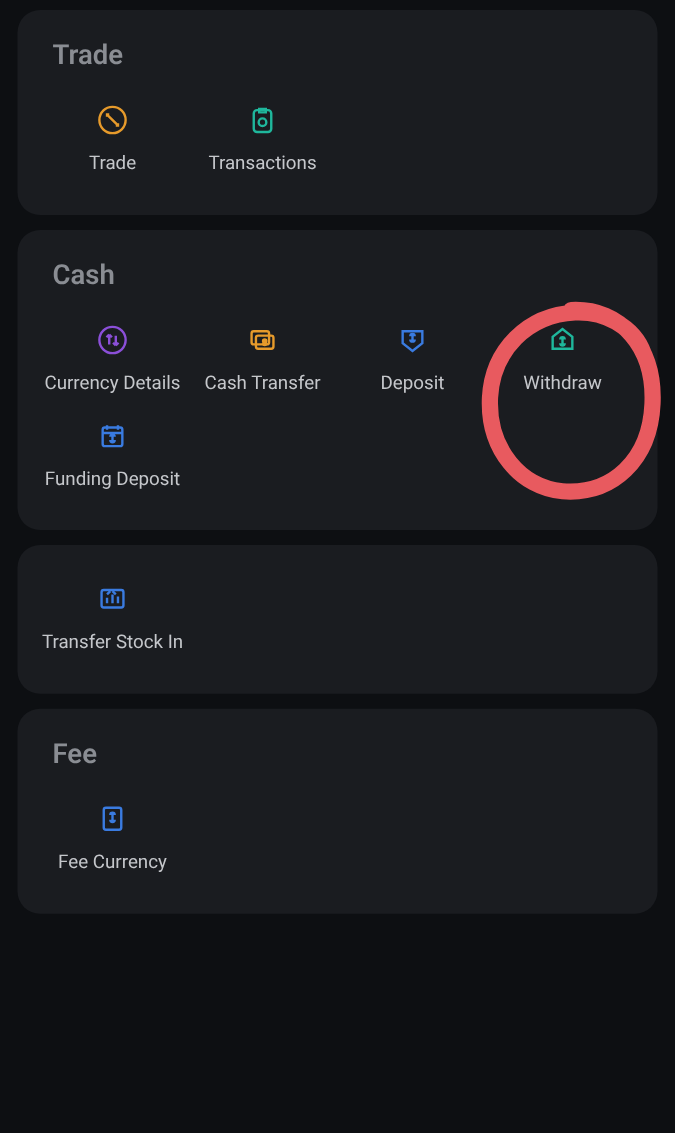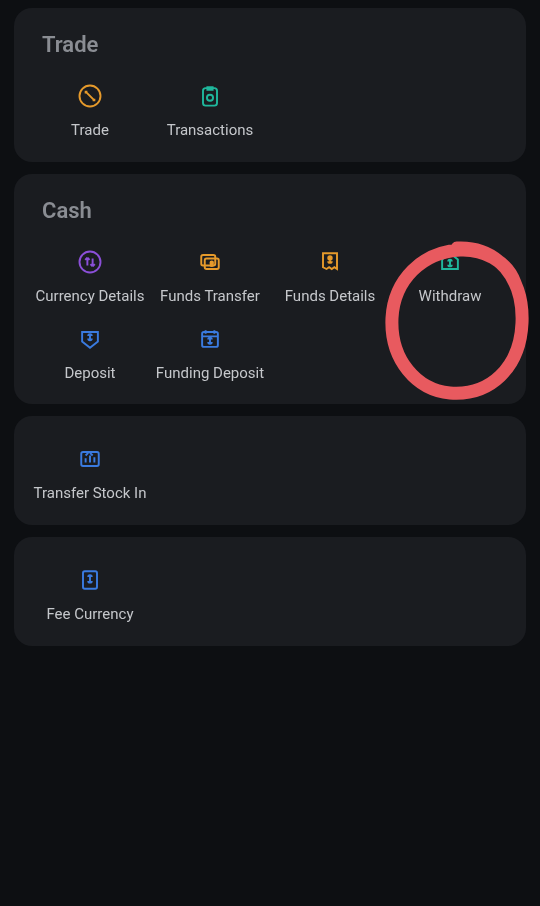--- a/index.html
+++ b/index.html
@@ -8,21 +8,21 @@
     height: 906px;
     background: #0d0f12;
     font-family: -apple-system, BlinkMacSystemFont, "Segoe UI", Roboto, Arial, sans-serif;
     overflow: hidden;
     position: relative;
   }
   .card {
     background: #1a1c20;
     border-radius: 18px;
     margin: 10px 14px 12px 14px;
-    padding: 24px 16px 18px 16px;
+    padding: 24px 16px 28px 16px;
   }
   .card.first { margin-top: 8px; }
   .section-title {
     color: #8a8d93;
     font-size: 22px;
     font-weight: 600;
     padding-left: 12px;
     margin-bottom: 20px;
   }
   .grid {
@@ -106,48 +106,39 @@
       <span class="label">Currency Details</span>
     </div>
     <div class="item">
       <span class="icon">
         <svg viewBox="0 0 32 32" fill="none" stroke="#e69a2b" stroke-width="2.2">
           <rect x="6" y="8" width="16" height="12" rx="2"></rect>
           <rect x="10" y="12" width="16" height="12" rx="2"></rect>
           <path d="M18 16 v4 M16.5 17 a1.5 1.5 0 0 1 3 0 a1.5 1.5 0 0 1 -3 0 M16.5 19 a1.5 1.5 0 0 0 3 0"></path>
         </svg>
       </span>
-      <span class="label">Funds Transfer</span>
+      <span class="label">Cash Transfer</span>
     </div>
     <div class="item">
       <span class="icon">
-        <svg viewBox="0 0 32 32" fill="none" stroke="#e69a2b" stroke-width="2.2">
-          <path d="M8 6 h16 v18 l-3 -2 l-3 2 l-3 -2 l-3 2 l-4 -2 z"></path>
-          <path d="M16 10 v7 M14 11.5 a2 2 0 0 1 4 0 a2 2 0 0 1 -4 0 M14 15 a2 2 0 0 0 4 0"></path>
+        <svg viewBox="0 0 32 32" fill="none" stroke="#3a7be0" stroke-width="2.2">
+          <path d="M7 8 h18 v11 l-9 7 l-9 -7 z"></path>
+          <path d="M16 11 v6 M14 12.5 a2 2 0 0 1 4 0 M14 15.5 a2 2 0 0 0 4 0"></path>
         </svg>
       </span>
-      <span class="label">Funds Details</span>
+      <span class="label">Deposit</span>
     </div>
     <div class="item">
       <span class="icon">
         <svg viewBox="0 0 32 32" fill="none" stroke="#1fb79c" stroke-width="2.2">
           <path d="M7 24 h18 v-11 l-9 -7 l-9 7 z"></path>
           <path d="M16 14 v7 M14 15.5 a2 2 0 0 1 4 0 M14 19 a2 2 0 0 0 4 0"></path>
         </svg>
       </span>
       <span class="label">Withdraw</span>
-    </div>
-    <div class="item">
-      <span class="icon">
-        <svg viewBox="0 0 32 32" fill="none" stroke="#3a7be0" stroke-width="2.2">
-          <path d="M7 8 h18 v11 l-9 7 l-9 -7 z"></path>
-          <path d="M16 11 v6 M14 12.5 a2 2 0 0 1 4 0 M14 15.5 a2 2 0 0 0 4 0"></path>
-        </svg>
-      </span>
-      <span class="label">Deposit</span>
     </div>
     <div class="item">
       <span class="icon">
         <svg viewBox="0 0 32 32" fill="none" stroke="#3a7be0" stroke-width="2.2">
           <rect x="7" y="8" width="18" height="17" rx="2"></rect>
           <path d="M7 13 h18 M11 6 v4 M21 6 v4"></path>
           <path d="M16 15 v6 M14 16.5 a2 2 0 0 1 4 0 M14 19.5 a2 2 0 0 0 4 0"></path>
         </svg>
       </span>
       <span class="label">Funding Deposit</span>
@@ -164,20 +155,21 @@
           <path d="M11 20 v-5 M16 20 v-8 M21 20 v-6"></path>
           <path d="M11 12 l3 -3 M16 9 l3 3"></path>
         </svg>
       </span>
       <span class="label">Transfer Stock In</span>
     </div>
   </div>
 </div>
 
 <div class="card">
+  <div class="section-title">Fee</div>
   <div class="grid">
     <div class="item">
       <span class="icon">
         <svg viewBox="0 0 32 32" fill="none" stroke="#3a7be0" stroke-width="2.2">
           <rect x="8" y="6" width="16" height="20" rx="2"></rect>
           <path d="M16 11 v8 M14 12.5 a2 2 0 0 1 4 0 M14 17 a2 2 0 0 0 4 0"></path>
         </svg>
       </span>
       <span class="label">Fee Currency</span>
     </div>

